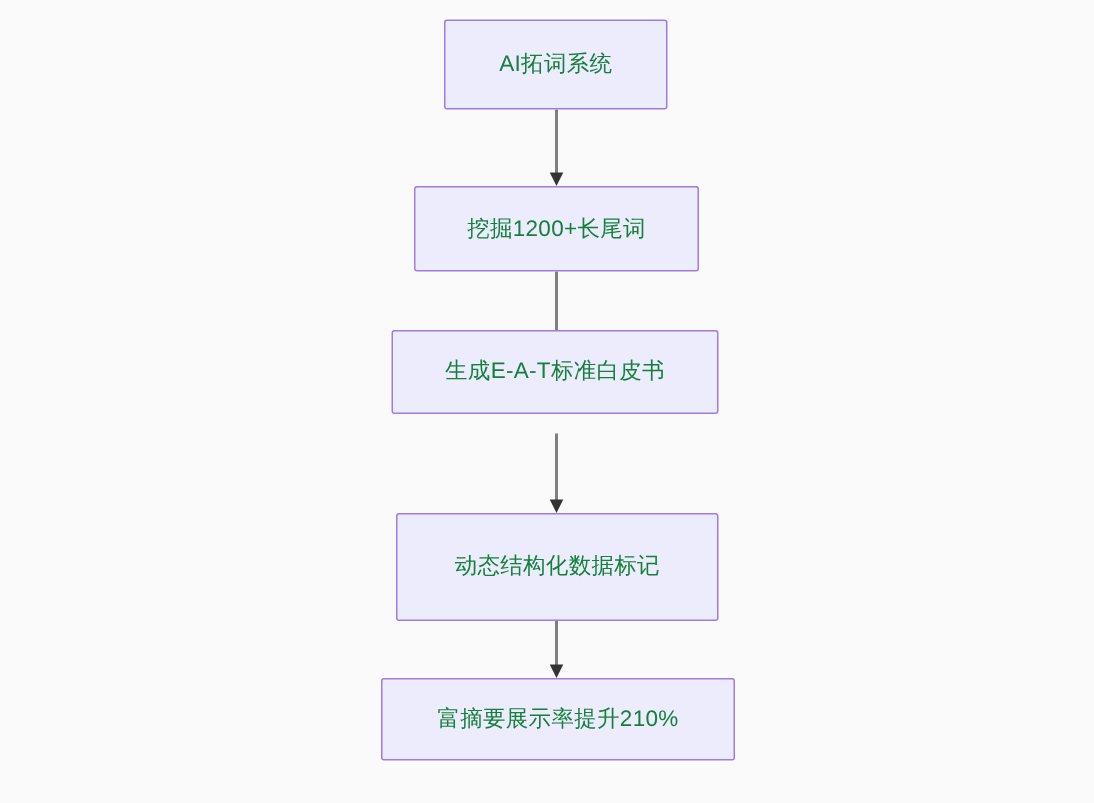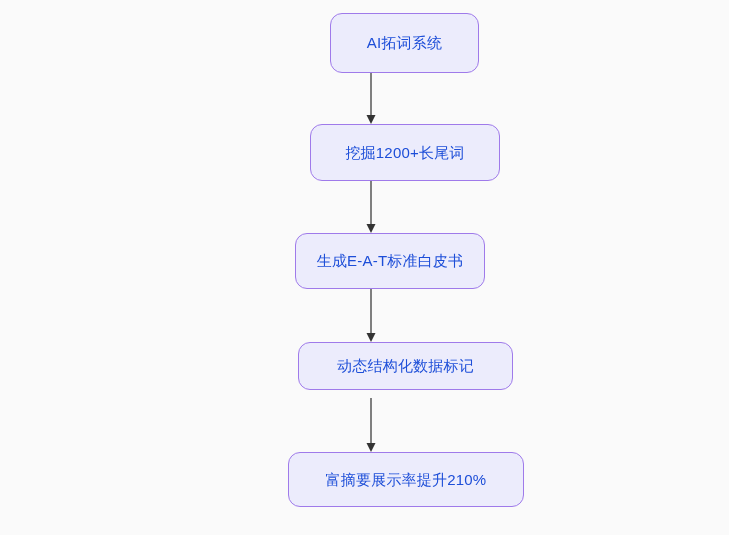--- a/index.html
+++ b/index.html
@@ -16,30 +16,29 @@
   #flowchart {
     position: relative;
     width: 729px;
     height: 535px;
   }
   .node {
     position: absolute;
     box-sizing: border-box;
     background: #ececfc;
     border: 1.4px solid #9f7aea;
-    border-radius: 12px;
+    border-radius: 2px;
     display: flex;
     align-items: center;
     justify-content: center;
-    color: #1d4ed8;
+    color: #15803d;
     font-size: 15px;
     letter-spacing: 0.2px;
     line-height: 1.2;
     white-space: nowrap;
-    margin-left: 34px;
   }
   .edge {
     position: absolute;
   }
   .edge svg {
     display: block;
     overflow: visible;
   }
   .edge-line {
     stroke: #7f7f7f;
@@ -81,23 +80,23 @@
         </svg>
       </div>
     </div>
   <div id="node-layer">
       <div class="node" style="left: 296px; top: 13px; width: 149px; height: 60px;">
         <span>AI拓词系统</span>
       </div>
       <div class="node" style="left: 276px; top: 124px; width: 190px; height: 57px; justify-content: center;">
         <span>挖掘1200+长尾词</span>
       </div>
-      <div class="node" style="left: 261px; top: 233px; width: 190px; height: 56px;">
+      <div class="node" style="left: 261px; top: 220px; width: 218px; height: 56px;">
         <span>生成E-A-T标准白皮书</span>
       </div>
-      <div class="node" style="left: 264px; top: 342px; width: 215px; height: 48px;">
+      <div class="node" style="left: 264px; top: 342px; width: 215px; height: 72px;">
         <span>动态结构化数据标记</span>
       </div>
       <div class="node" style="left: 254px; top: 452px; width: 236px; height: 55px;">
         <span>富摘要展示率提升210%</span>
       </div>
     </div>
 </div>
 
 </body></html>

